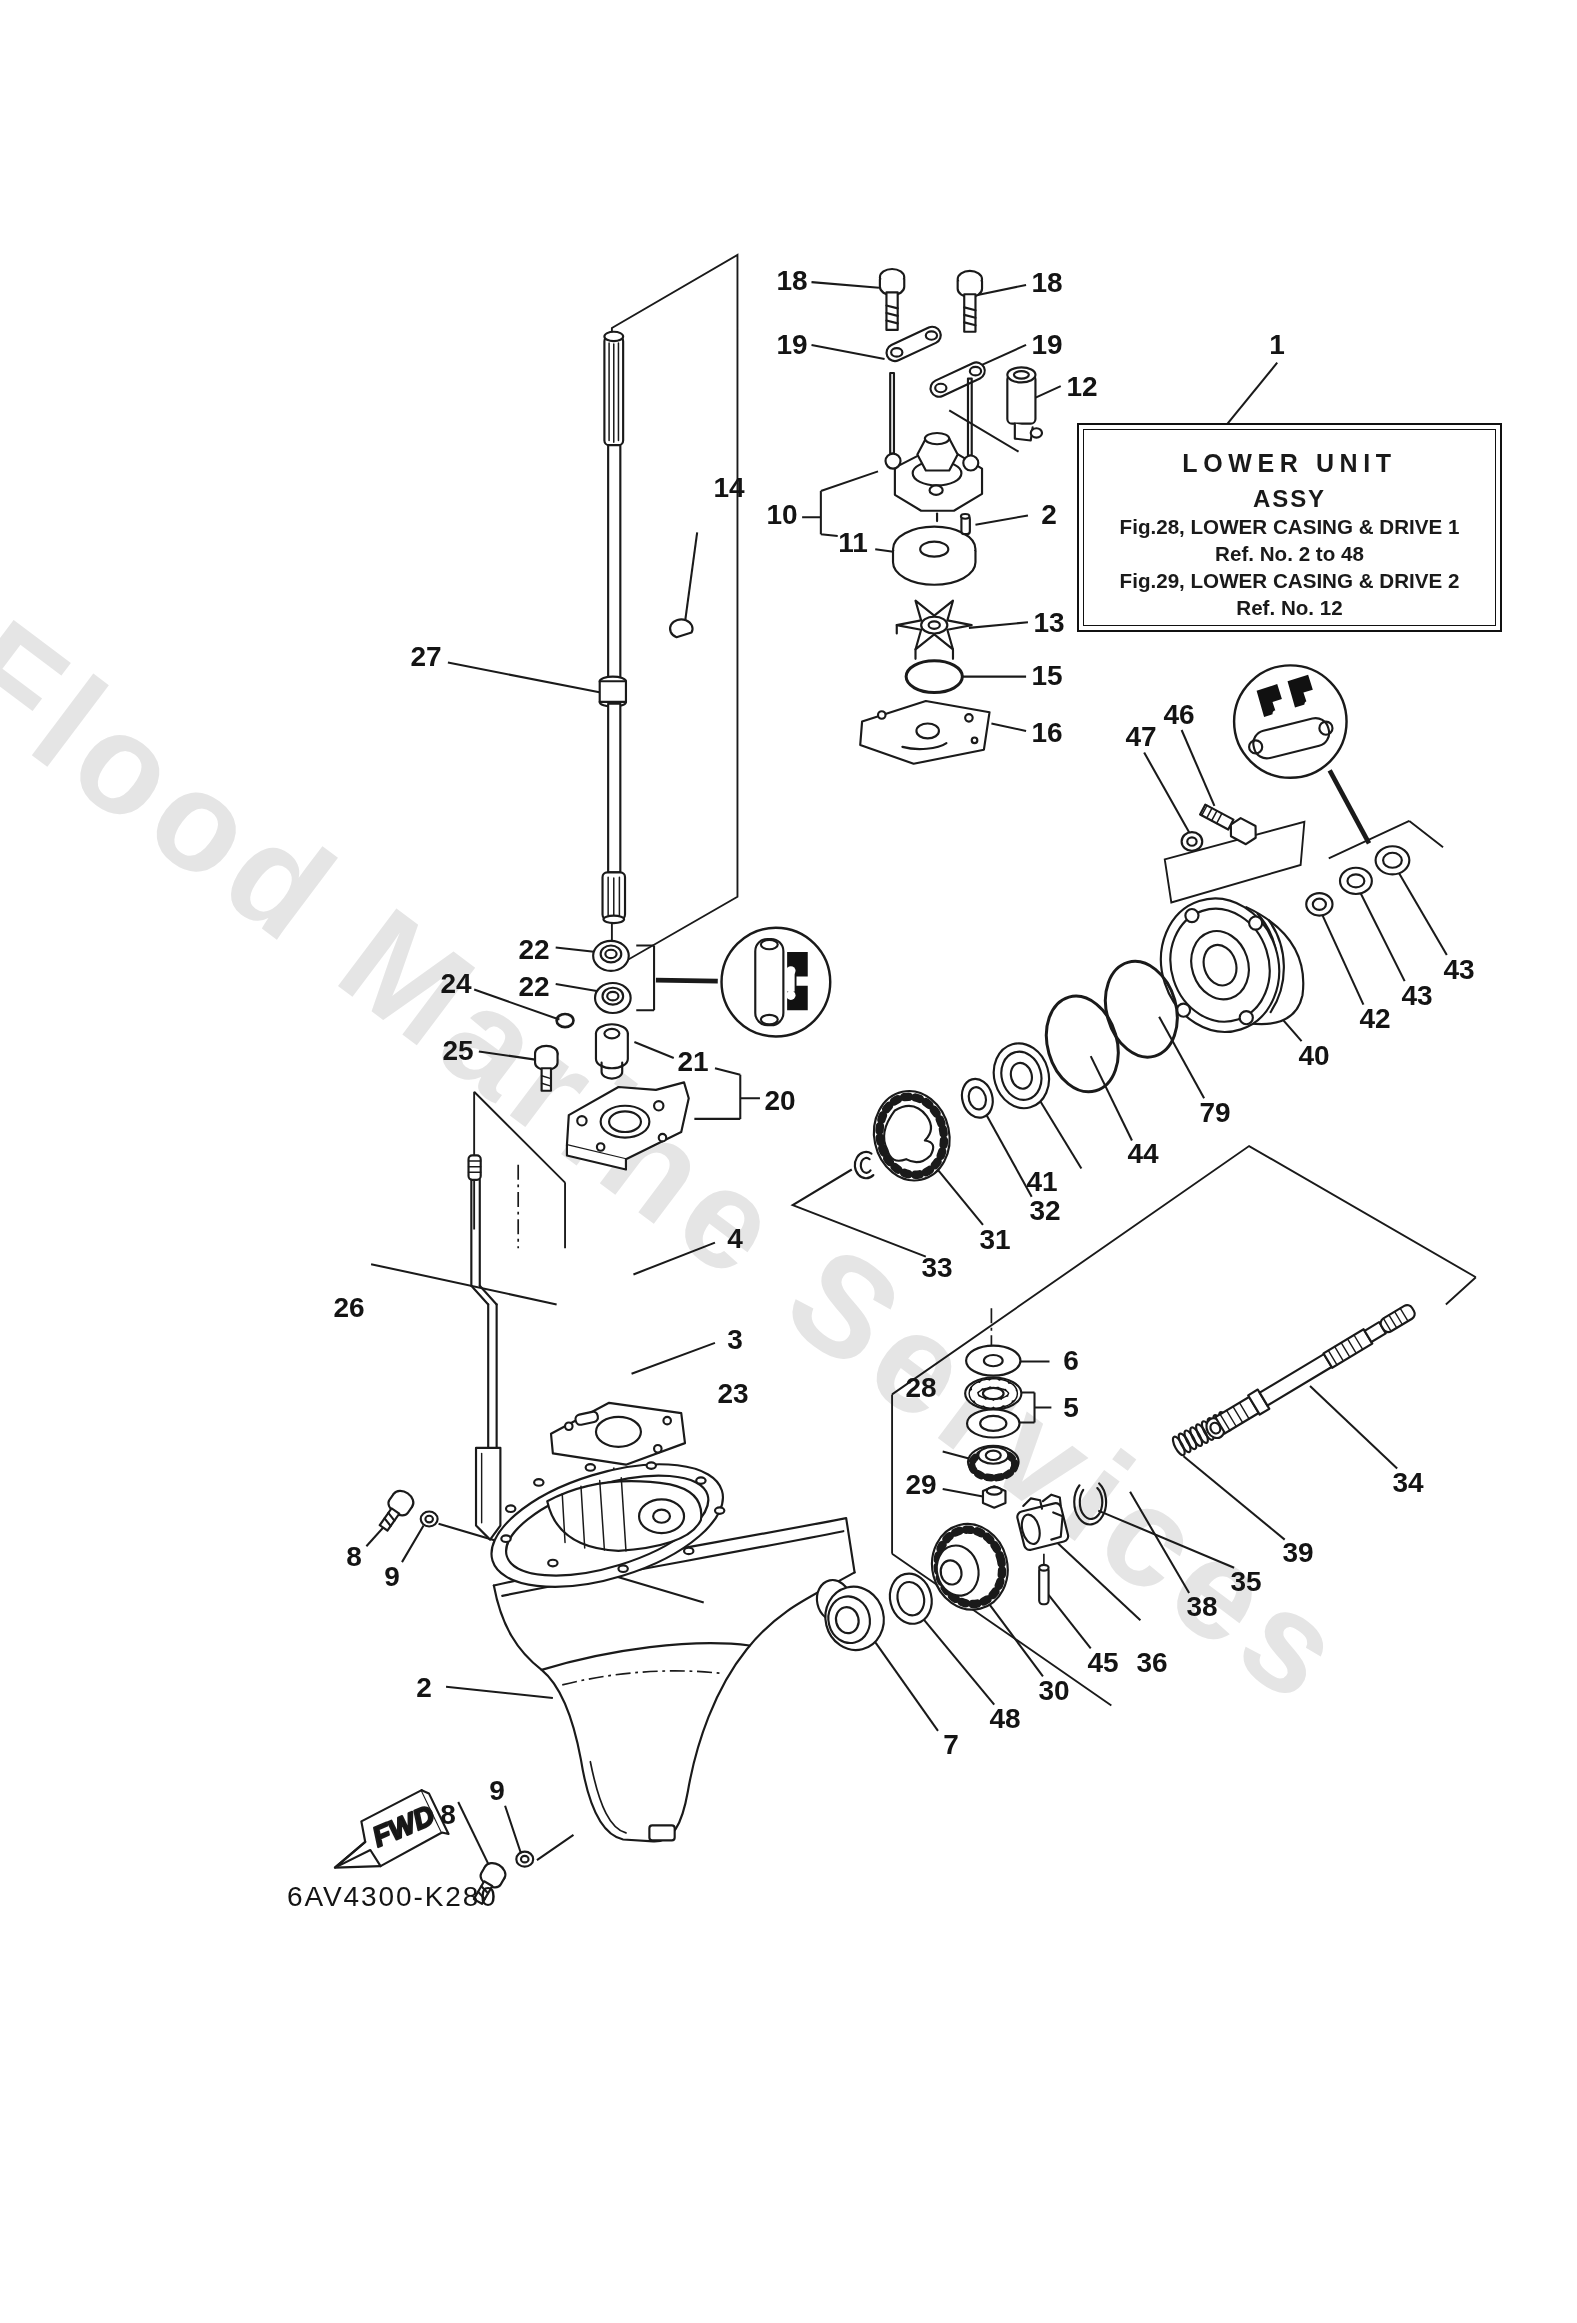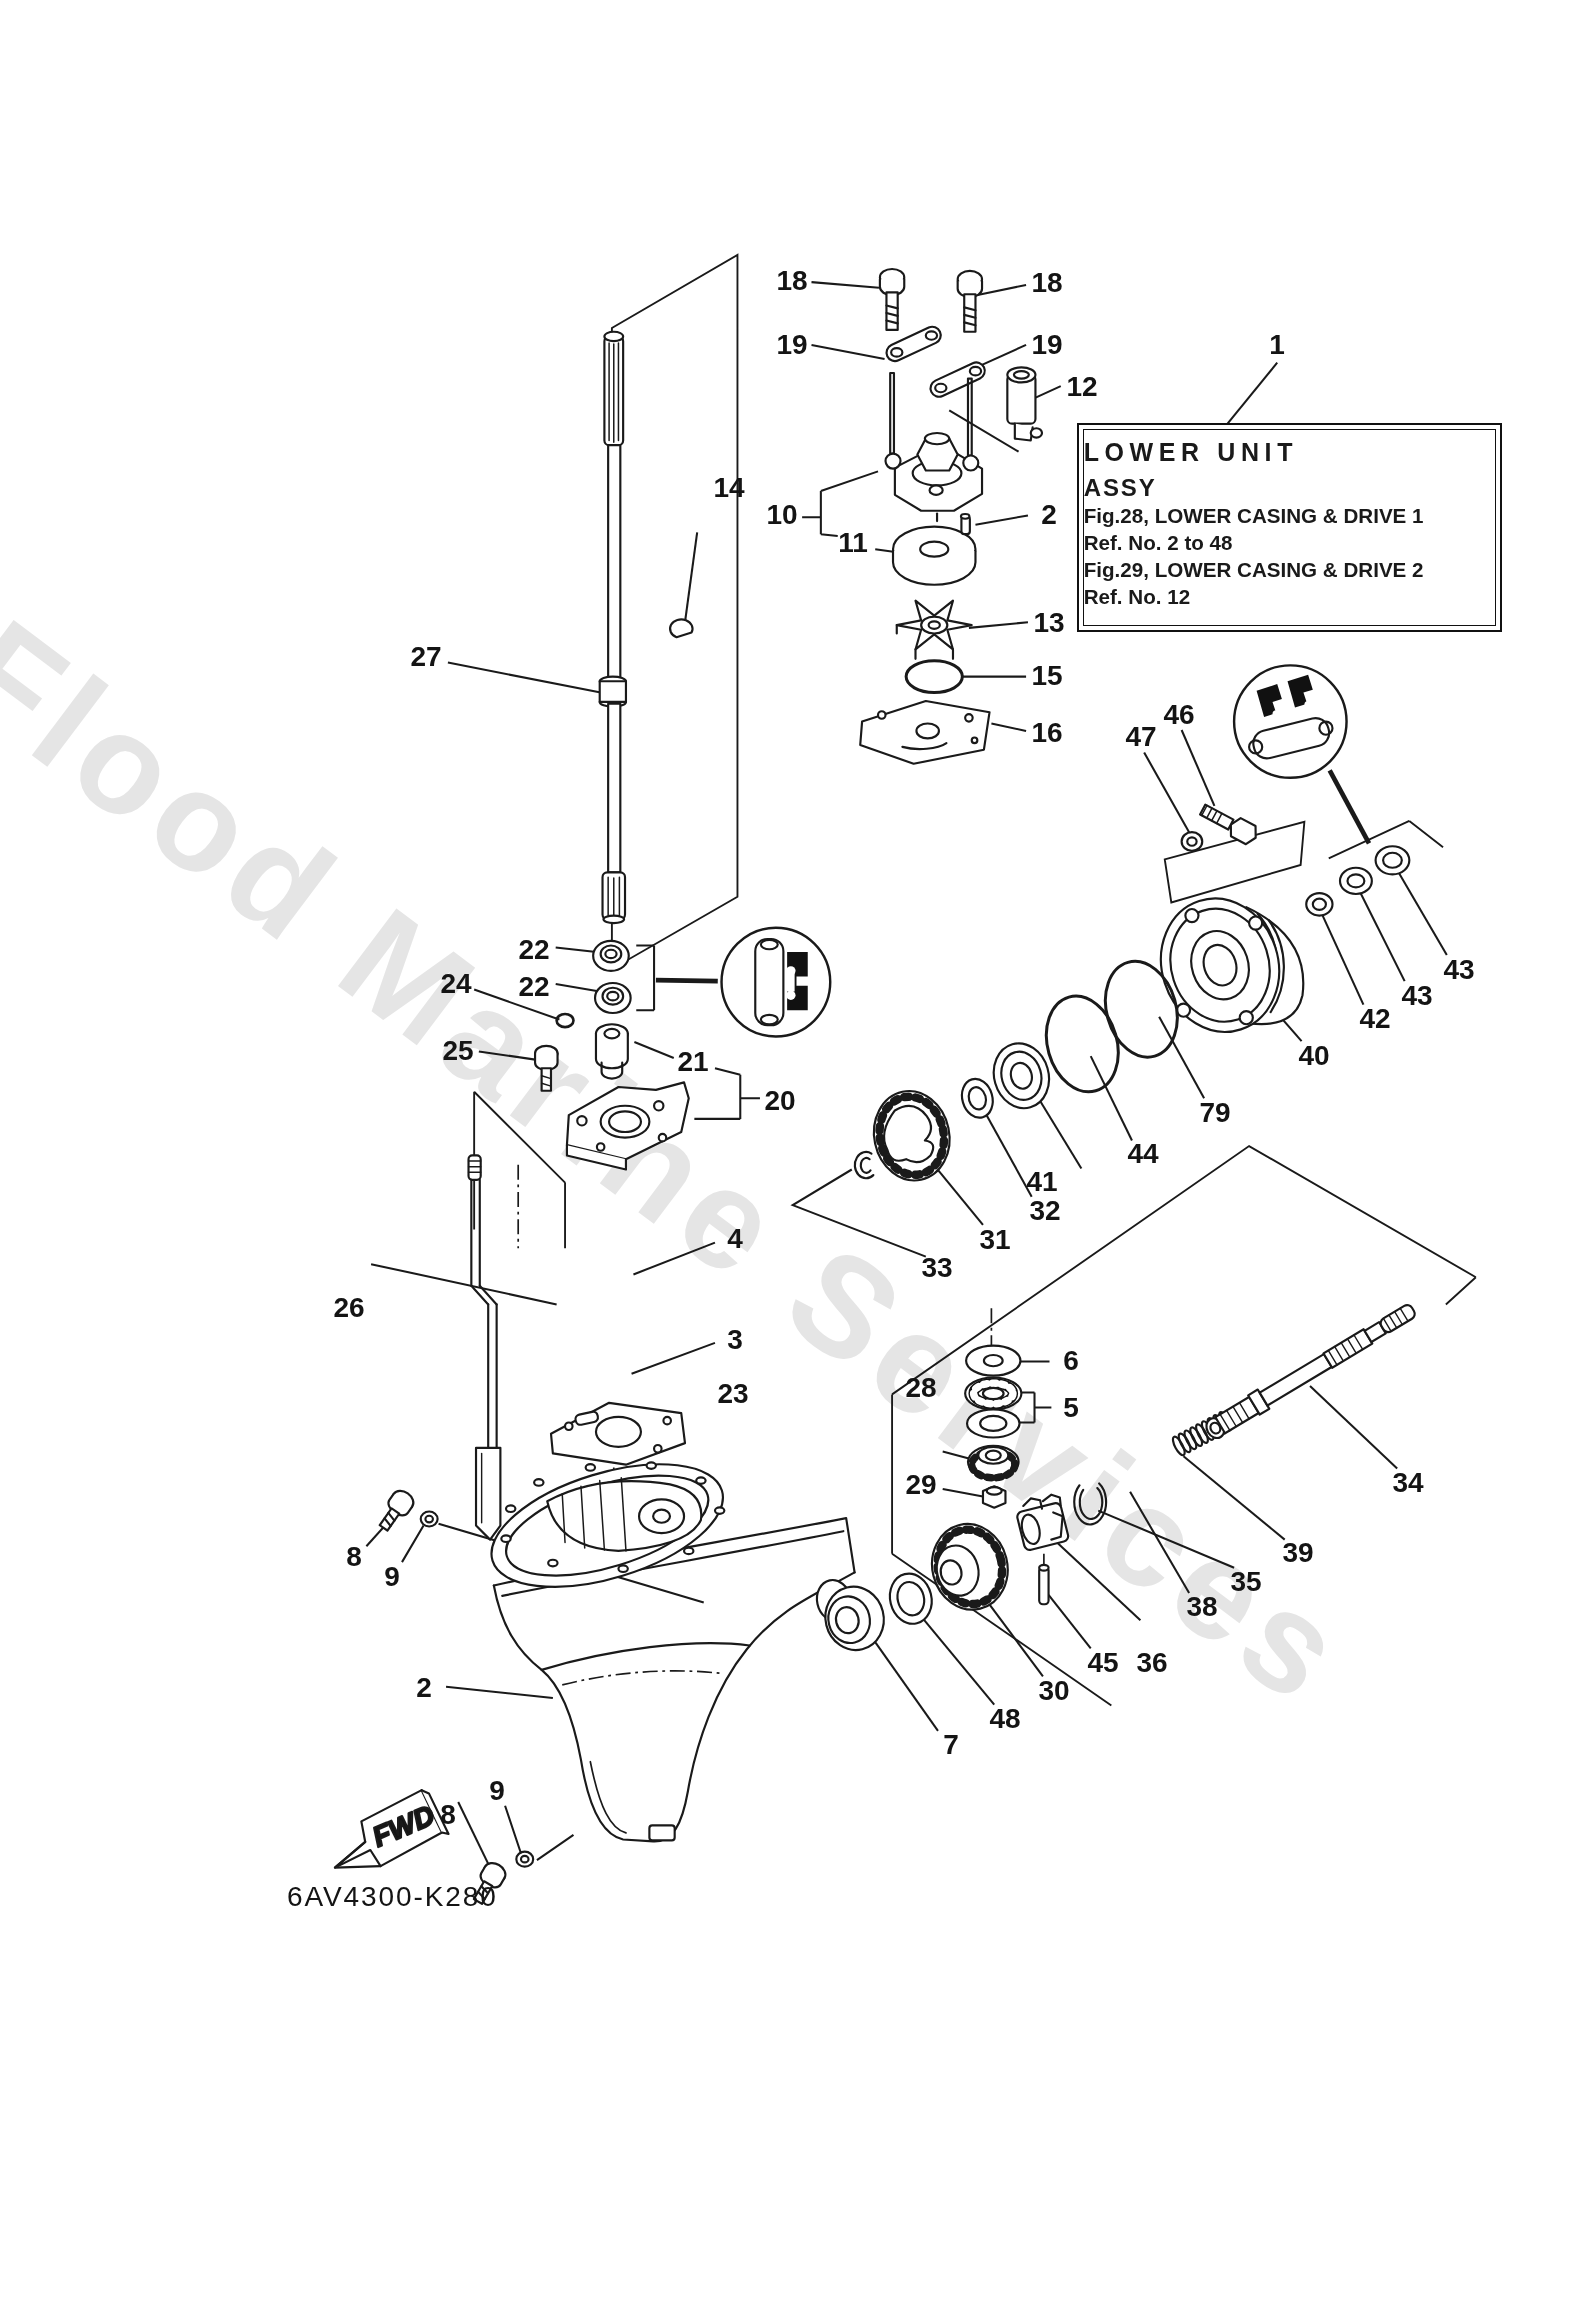--- a/index.html
+++ b/index.html
@@ -18,21 +18,21 @@
   .callout {
     position:absolute; transform:translate(-50%,-50%);
     font:bold 28px "Liberation Sans", sans-serif; color:#141414; white-space:nowrap;
   }
   .info-box {
     position:absolute; left:1077px; top:423px; width:425px; height:209px;
     border:2.8px solid #111; box-sizing:border-box; padding:3.7px; z-index:3; background:#fff;
   }
   .info-box .inner {
     border:1.9px solid #111; width:100%; height:100%; box-sizing:border-box;
-    padding-top:7px;
+    text-align:center; padding-top:18px;
   }
   .info-title { font:bold 25px "Liberation Sans", sans-serif; letter-spacing:5.6px; line-height:30px; }
   .info-sub   { font:bold 24px "Liberation Sans", sans-serif; letter-spacing:1.9px; line-height:28px; margin-top:7.5px; }
   .info-line  { font:bold 20.6px "Liberation Sans", sans-serif; line-height:27px; }
   .drawing-code {
     position:absolute; left:287px; top:1881px; z-index:3;
     font:28px "Liberation Sans", sans-serif; letter-spacing:1.9px; color:#141414;
   }
   .fwd-text { font:bold italic 30px "Liberation Sans", sans-serif; fill:#141414; }
 </style>

